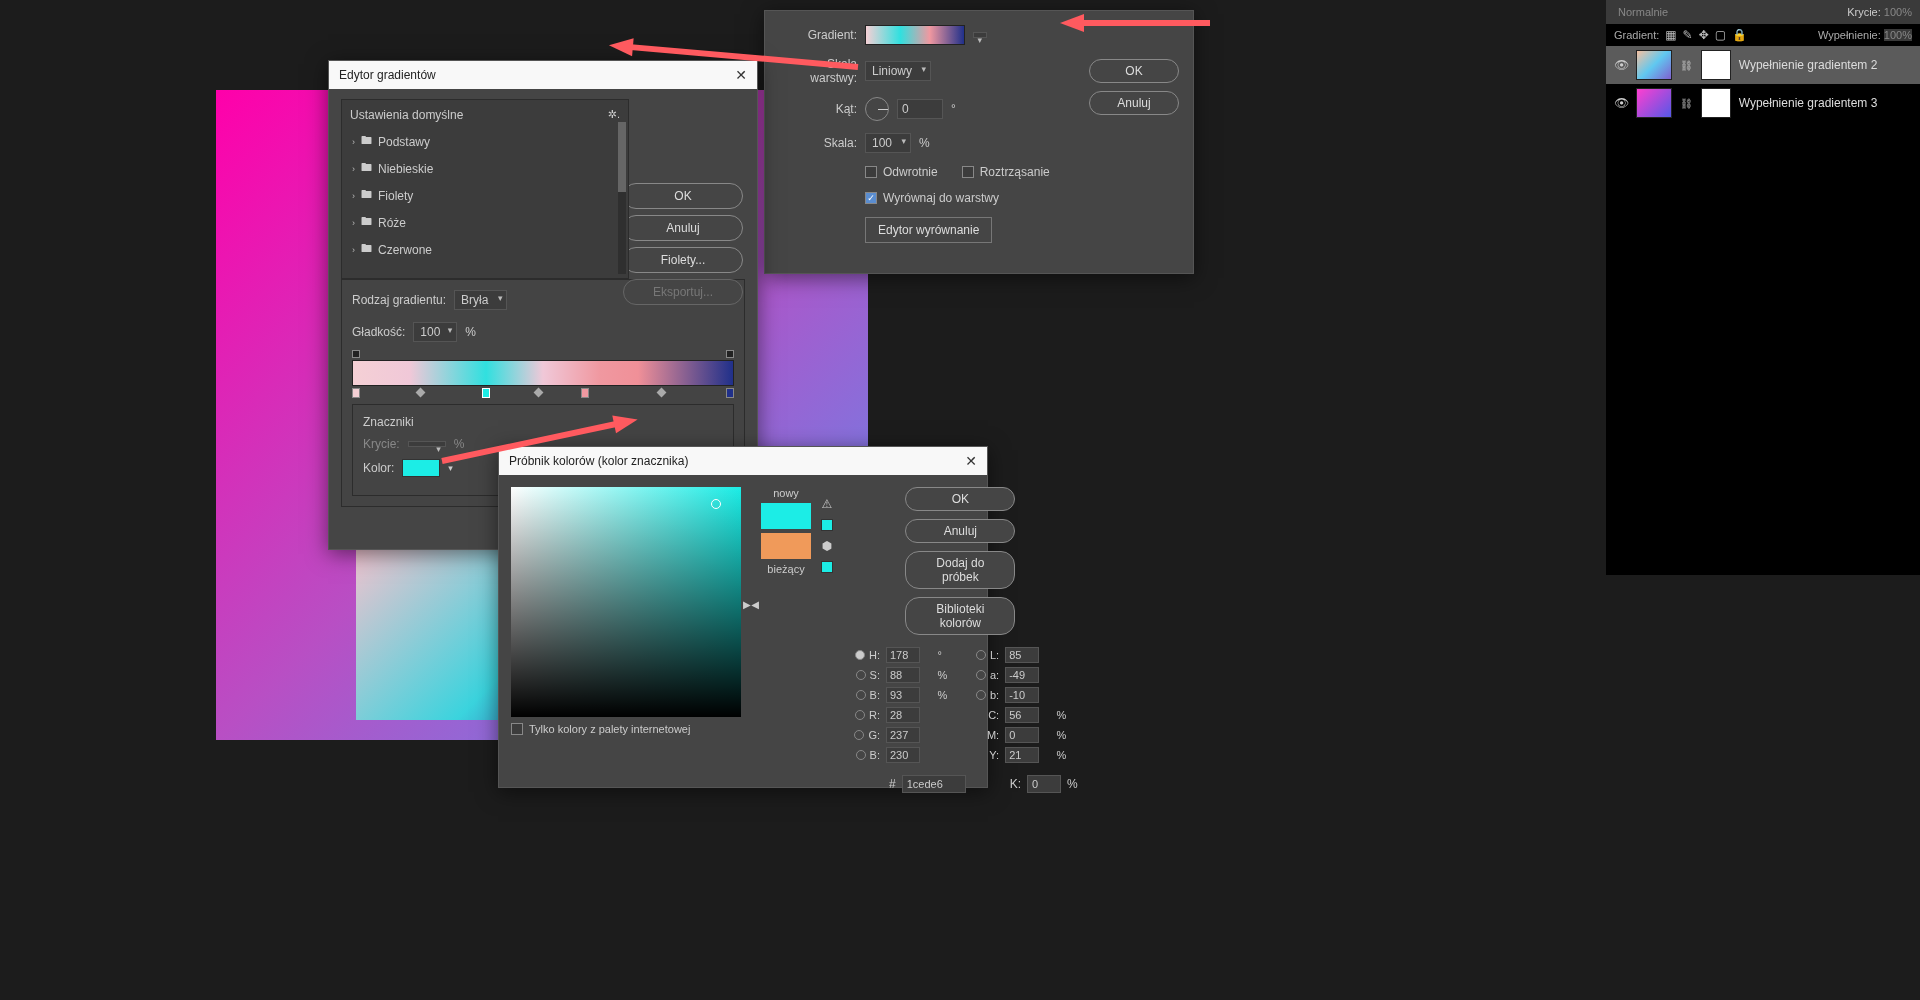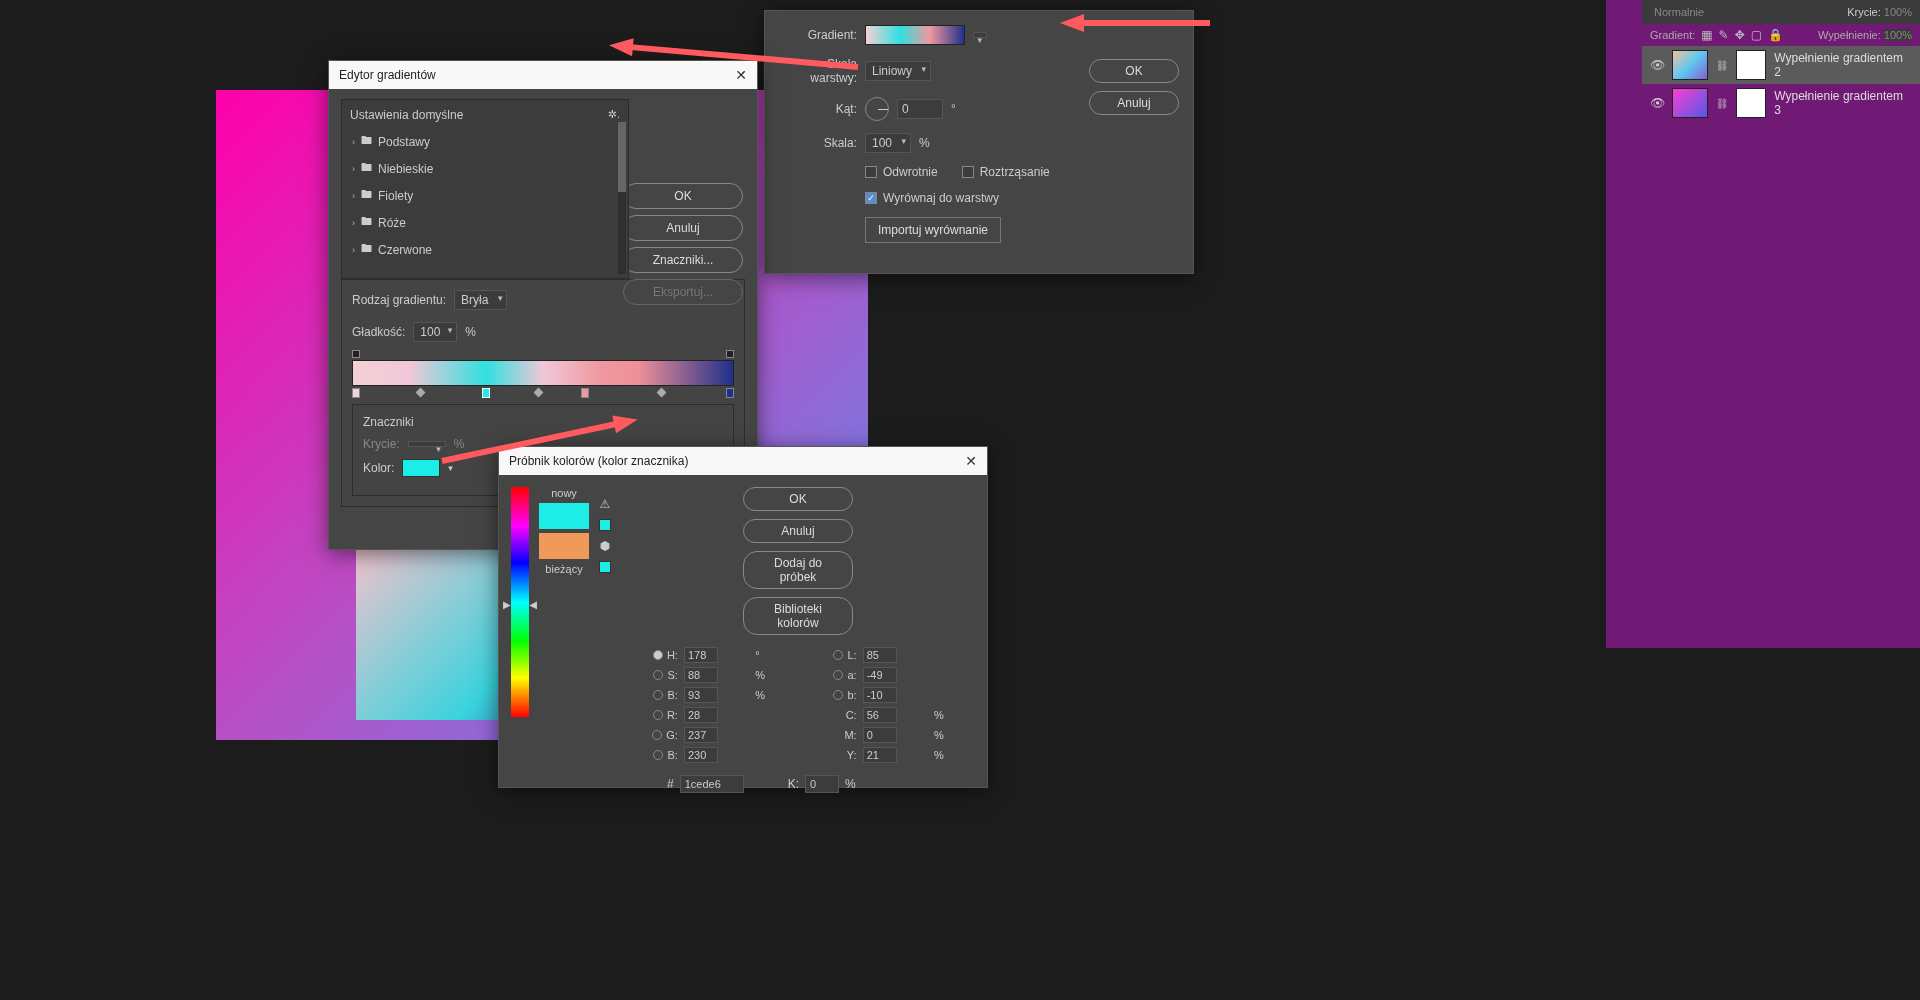--- a/index.html
+++ b/index.html
@@ -1,20 +1,20 @@
 <!DOCTYPE html>
 <html><head>
 <meta charset="utf-8">
 <style>
   * { box-sizing: border-box; margin: 0; padding: 0; font-family: -apple-system, "Segoe UI", Tahoma, sans-serif; }
   body { background:#1c1c1c; width:1920px; height:1000px; overflow:hidden; position:relative; color:#ccc; font-size:12px; }
   .canvas { position:absolute; left:216px; top:90px; width:652px; height:650px; background:linear-gradient(135deg,#ff00aa 0%,#b84fc4 50%,#5a8df0 100%); }
   .canvas-inner { position:absolute; left:140px; top:460px; width:280px; height:170px; background:linear-gradient(135deg,#f5d0d0 0%, #30e0df 60%, #3040a0 100%); opacity:.9;}
   
-  .layers-panel { position:absolute; right:0; top:0; width:314px; height:648px; background:#701a75;padding-left:36px; }
+  .layers-panel { position:absolute; right:0; top:0; width:314px; height:575px; background:#000000; }
   .lp-row1 { display:flex; align-items:center; justify-content:space-between; padding:4px 8px; background:#3a3a3a; font-size:11px; }
   .lp-row1 .blend { color:#888; background:#3a3a3a; border:none; padding:2px 4px; }
   .lp-row2 { display:flex; align-items:center; justify-content:space-between; padding:4px 8px; font-size:11px; color:#aaa;}
   .lock-icons { display:flex; gap:6px; color:#bbb; font-size:12px;}
   .fill-val { color:#888; background:#3a3a3a; border:none; width:38px; text-align:right;}
   .layer-row { display:flex; align-items:center; gap:8px; padding:4px 8px; }
   .layer-row.sel { background:#5b5b5b; }
   .eye { width:14px; text-align:center; color:#ccc; font-size:12px;}
   .thumb { width:36px; height:30px; border:1px solid #222; background:linear-gradient(135deg,#f5c0a0,#60c8f0,#8060d0); }
   .thumb.mag { background:linear-gradient(135deg,#ff3fd0,#5458e8);}
@@ -184,35 +184,35 @@
           <span>Roztrząsanie</span>
         </span>
     </div>
     <div class="gf-row" style="margin-left:86px;">
       <span class="chk">
           <span class="box on">✓</span>
           <span>Wyrównaj do warstwy</span>
         </span>
     </div>
     <div class="gf-row" style="margin-left:86px;">
-      <div class="btn-rect">Importuj wyrównanie</div>
+      <div class="btn-rect">Edytor wyrównanie</div>
     </div>
   </div>
 </div>
 
 <div class="dlg gradedit">
   <div class="titlebar">
     <span>Edytor gradientów</span>
     <span class="close">✕</span>
   </div>
   <div class="ge-body" style="position:relative;">
     <div class="ge-side-btns">
       <div class="ge-btn">OK</div>
       <div class="ge-btn">Anuluj</div>
-      <div class="ge-btn">Znaczniki...</div>
+      <div class="ge-btn">Fiolety...</div>
       <div class="ge-btn dis">Eksportuj...</div>
     </div>
     <div class="ge-presets" style="width:288px;">
       <div class="ge-presets-title">
         <span>Ustawienia domyślne</span>
         <span class="gear-ic">✲.</span>
       </div>
       <div class="folders">
         <div class="folder-row">
             <span class="arr">›</span>
@@ -282,20 +282,31 @@
     </div>
   </div>
 </div>
 
 <div class="dlg colorpick">
   <div class="titlebar">
     <span>Próbnik kolorów (kolor znacznika)</span>
     <span class="close">✕</span>
   </div>
   <div class="cp-body">
+    <div>
+      <div class="sv-field">
+        <div class="sv-cursor"></div>
+      </div>
+      <div class="webonly">
+        <span class="chk">
+            <span class="box"></span>
+          </span>
+        <span>Tylko kolory z palety internetowej</span>
+      </div>
+    </div>
     <div class="hue-strip">
       <span class="hue-ptr-l">▶</span>
       <span class="hue-ptr-r">◀</span>
     </div>
     <div class="cp-mid">
       <span class="lbl">nowy</span>
       <div class="cp-sw-new"></div>
       <div class="cp-sw-cur"></div>
       <span class="lbl">bieżący</span>
     </div>

